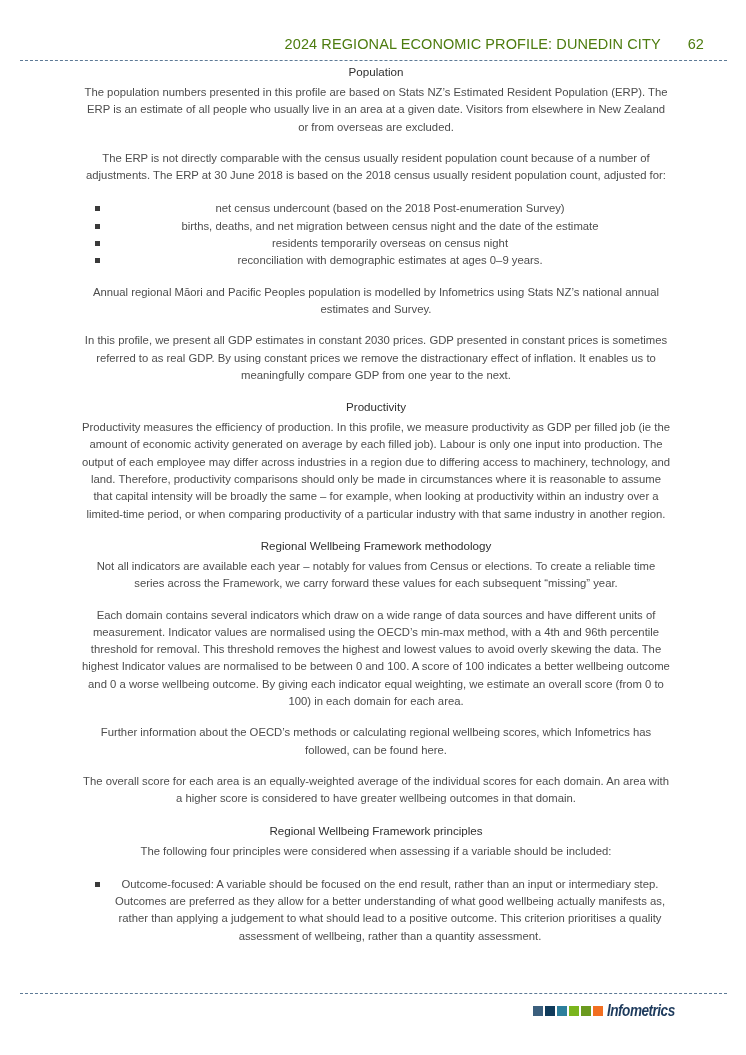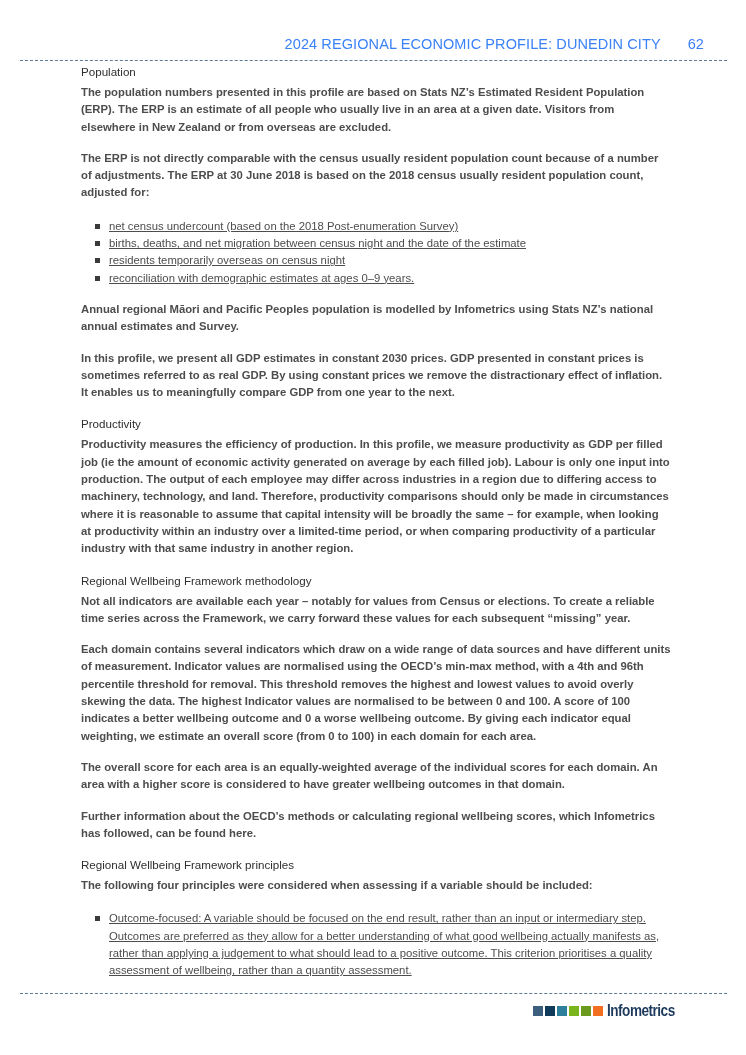--- a/index.html
+++ b/index.html
@@ -4,47 +4,47 @@
 <style>
   html, body { margin: 0; padding: 0; background: #ffffff; }
   body {
     width: 746px; height: 1055px; position: relative; overflow: hidden;
     font-family: "Liberation Sans", "DejaVu Sans", sans-serif;
     color: #4a4a4a;
   }
   .header {
     position: absolute; top: 36px; right: 42px;
     display: flex; align-items: baseline;
-    font-size: 14.5px; color: #3b82f6; letter-spacing: 0.1px;
+    font-size: 14.5px; color: #4d7c0f; letter-spacing: 0.1px;
   }
   .header .title { margin-right: 27px; }
   .rule {
     position: absolute; left: 20px; right: 19px; height: 0;
     border-top: 1px dashed #5d7a96;
   }
   .rule.top { top: 60px; }
   .rule.bottom { top: 993px; }
   .content {
     position: absolute; left: 81px; top: 63px; width: 590px;
-    font-size: 11.3px; line-height: 17.3px; color: #4d4d4d;
+    font-size: 11.3px; line-height: 17.3px; color: #4d4d4d; text-align: center;
   }
   .content h3 {
     margin: 0 0 4px 0; font-size: 11.6px; font-weight: normal; color: #2f2f2f;
     line-height: 17px;
   }
-  .content p { margin: 0 0 14px 0; font-weight: bold; }
-  .content ul { margin: 16px 0 14px 0; padding: 0 0 0 28px; list-style: none; text-decoration: underline; }
+  .content p { margin: 0 0 14px 0; }
+  .content ul { margin: 16px 0 14px 0; padding: 0 0 0 28px; list-style: none; }
   .content ul li { position: relative; margin: 0; }
   .content ul li::before {
     content: ""; position: absolute; left: -14px; top: 6px;
     width: 5px; height: 5px; background: #3a3a3a;
   }
   .section { margin-bottom: 2px; }
   .logo {
-    position: absolute; left: 533px; top: 1002px; display: flex; align-items: center;
+    position: absolute; left: 533px; top: 1002px; display: flex; align-items: center; font-style: italic;
   }
   .logo .sq { width: 10px; height: 10px; margin-right: 2px; }
   .logo .word {
     margin-left: 2px; font-family: "Liberation Sans", sans-serif; font-weight: bold;
     font-size: 16px; color: #1d3a5c; letter-spacing: -0.6px; transform: scaleX(0.85);
     transform-origin: left center;
   }
 </style>
 </head>
 <body>
@@ -75,22 +75,22 @@
 
   <div class="section">
     <h3>Productivity</h3>
     <p>Productivity measures the efficiency of production. In this profile, we measure productivity as GDP per filled job (ie the amount of economic activity generated on average by each filled job). Labour is only one input into production. The output of each employee may differ across industries in a region due to differing access to machinery, technology, and land. Therefore, productivity comparisons should only be made in circumstances where it is reasonable to assume that capital intensity will be broadly the same – for example, when looking at productivity within an industry over a limited-time period, or when comparing productivity of a particular industry with that same industry in another region.</p>
   </div>
 
   <div class="section">
     <h3>Regional Wellbeing Framework methodology</h3>
     <p>Not all indicators are available each year – notably for values from Census or elections. To create a reliable time series across the Framework, we carry forward these values for each subsequent “missing” year.</p>
     <p>Each domain contains several indicators which draw on a wide range of data sources and have different units of measurement. Indicator values are normalised using the OECD’s min-max method, with a 4th and 96th percentile threshold for removal. This threshold removes the highest and lowest values to avoid overly skewing the data. The highest Indicator values are normalised to be between 0 and 100. A score of 100 indicates a better wellbeing outcome and 0 a worse wellbeing outcome. By giving each indicator equal weighting, we estimate an overall score (from 0 to 100) in each domain for each area.</p>
+    <p>Further information about the OECD’s methods or calculating regional wellbeing scores, which Infometrics has followed, can be found here.</p>
     <p>The overall score for each area is an equally-weighted average of the individual scores for each domain. An area with a higher score is considered to have greater wellbeing outcomes in that domain.</p>
-    <p>Further information about the OECD’s methods or calculating regional wellbeing scores, which Infometrics has followed, can be found here.</p>
   </div>
 
   <div class="section">
     <h3>Regional Wellbeing Framework principles</h3>
     <p>The following four principles were considered when assessing if a variable should be included:</p>
     <ul>
       <li>Outcome-focused: A variable should be focused on the end result, rather than an input or intermediary step. Outcomes are preferred as they allow for a better understanding of what good wellbeing actually manifests as, rather than applying a judgement to what should lead to a positive outcome. This criterion prioritises a quality assessment of wellbeing, rather than a quantity assessment.</li>
     </ul>
   </div>
 </div>

